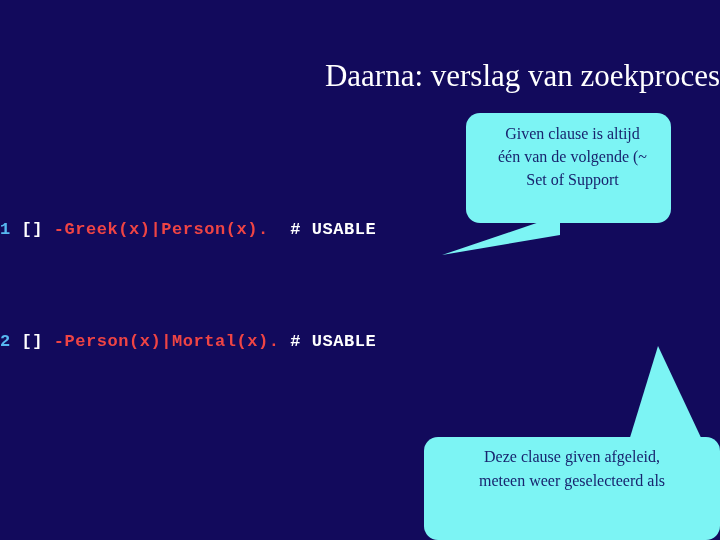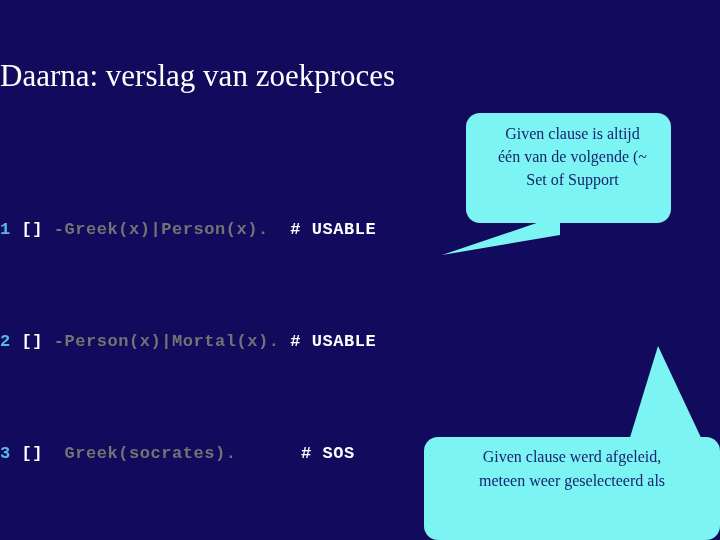--- a/index.html
+++ b/index.html
@@ -20,21 +20,21 @@
     background: #120A5C;
     overflow: hidden;
   }
 
   
   #slide-title {
     position: absolute;
     top: 36px;
     left: 0;
     width: 720px;
-    text-align: left;
+    text-align: right;
     color: #FFFFFF;
     font-family: "Liberation Serif", "DejaVu Serif", serif;
     font-size: 31px;
     line-height: 38px;
     font-weight: normal;
     letter-spacing: 0px;
     white-space: nowrap;
   }
 
   
@@ -51,21 +51,21 @@
     white-space: pre;
     color: #FFFFFF;
   }
   .line {
     height: 28px;
     white-space: pre;
   }
 
   .c-white  { color: #FFFFFF; }
   .c-cyan   { color: #57B8F0; }
-  .c-green  { color: #737373; }
+  .c-green  { color: #ef4444; }
 
   
   .bubble {
     position: absolute;
     background: #7CF4F4;
     border-radius: 14px;
     color: #18246E;
     font-family: "Liberation Serif", "DejaVu Serif", serif;
     text-align: center;
     box-sizing: border-box;
@@ -113,21 +113,20 @@
 
   <h1 id="slide-title">Daarna: verslag van zoekproces</h1>
 
   <div class="console">
 
     
     <div class="line"><span class="c-cyan">1</span><span class="c-white"> [] </span><span class="c-green">-Greek(x)|Person(x).</span><span class="c-white">  </span><span class="c-white"># USABLE</span></div>
 
     <div class="line"><span class="c-cyan">2</span><span class="c-white"> [] </span><span class="c-green">-Person(x)|Mortal(x).</span><span class="c-white"> </span><span class="c-white"># USABLE</span></div>
 
-    <div class="line"><span class="c-cyan">3</span><span class="c-white"> [] </span><span class="c-green"> Greek(socrates).</span><span class="c-white">      </span><span class="c-white"># SOS</span></div>
 
     
 
     
     
 
     
 
     
     
@@ -164,17 +163,17 @@
   <div class="bubble" id="bubble-given">
     <span class="btext">Given clause is altijd</span>
     <span class="btext">één van de volgende (~</span>
     <span class="btext">Set of Support</span>
   </div>
 
   <svg id="bubble-derived-tail" viewBox="0 0 120 106" xmlns="http://www.w3.org/2000/svg">
     <polygon points="48,6 18,104 94,104" fill="#7CF4F4"></polygon>
   </svg>
   <div class="bubble" id="bubble-derived">
-    <span class="btext">Given clause werd afgeleid,</span>
+    <span class="btext">Deze clause given afgeleid,</span>
     <span class="btext">meteen weer geselecteerd als</span>
   </div>
 
 </div>
 
 </body></html>

